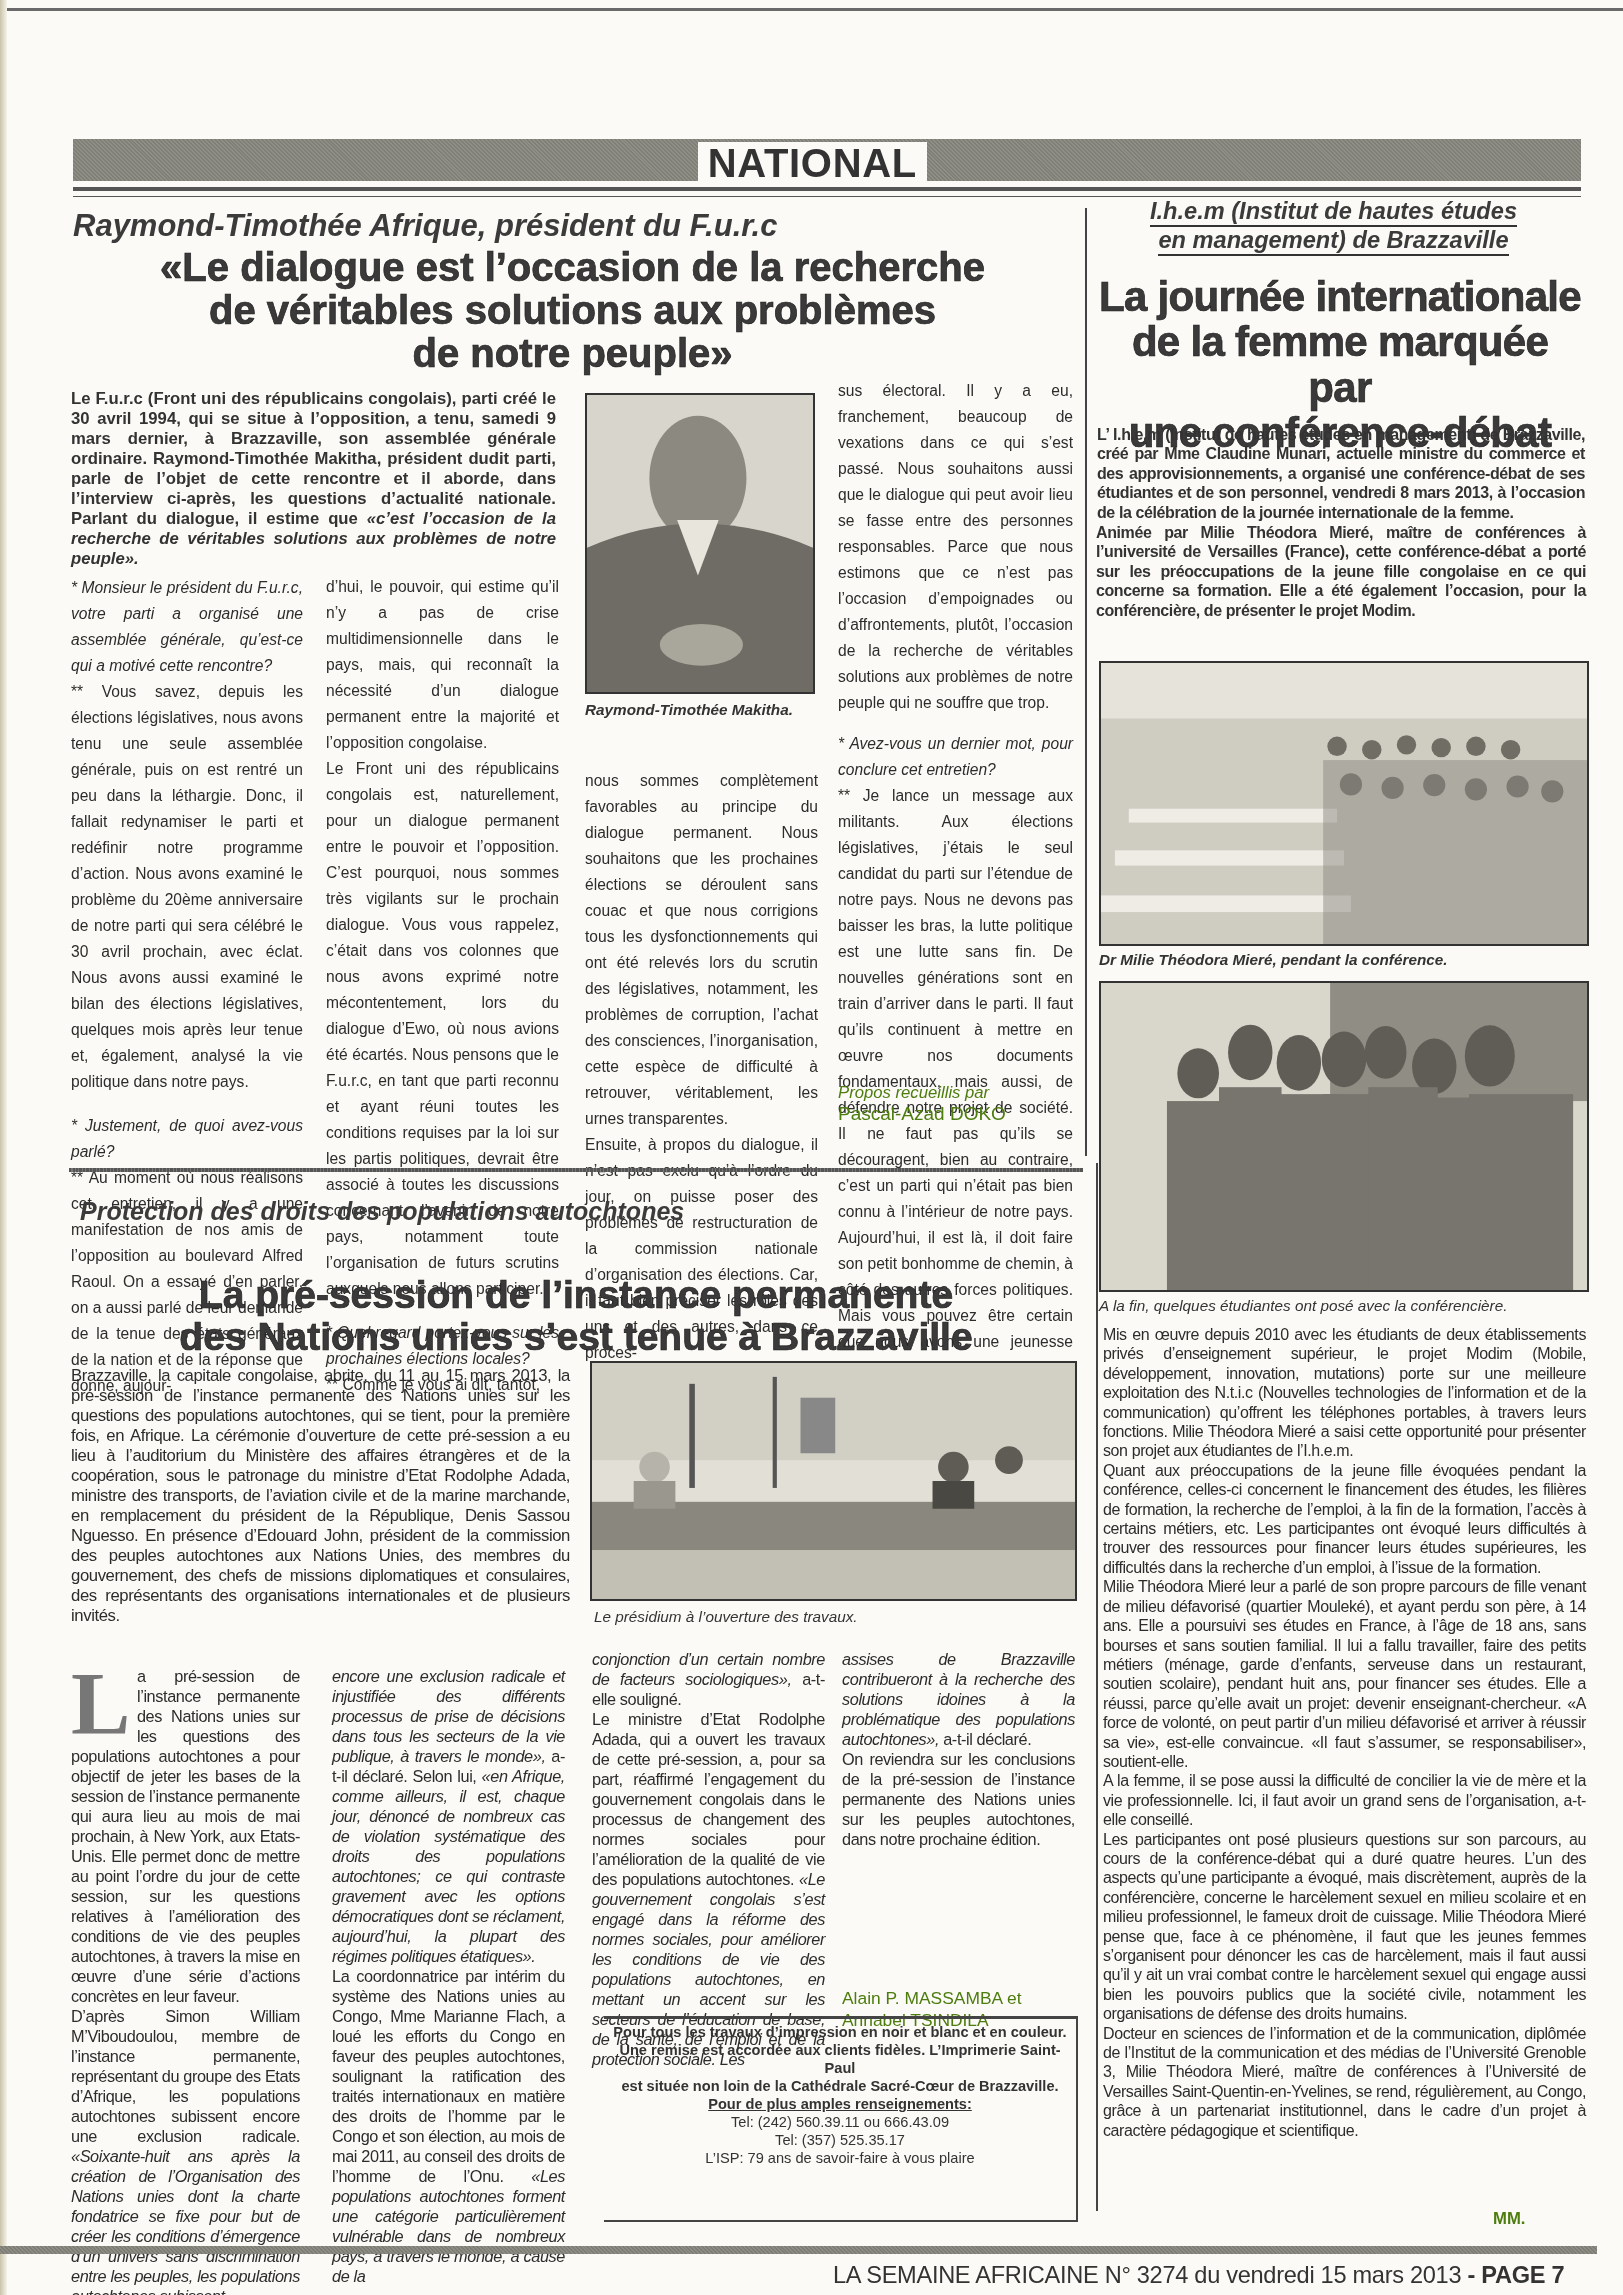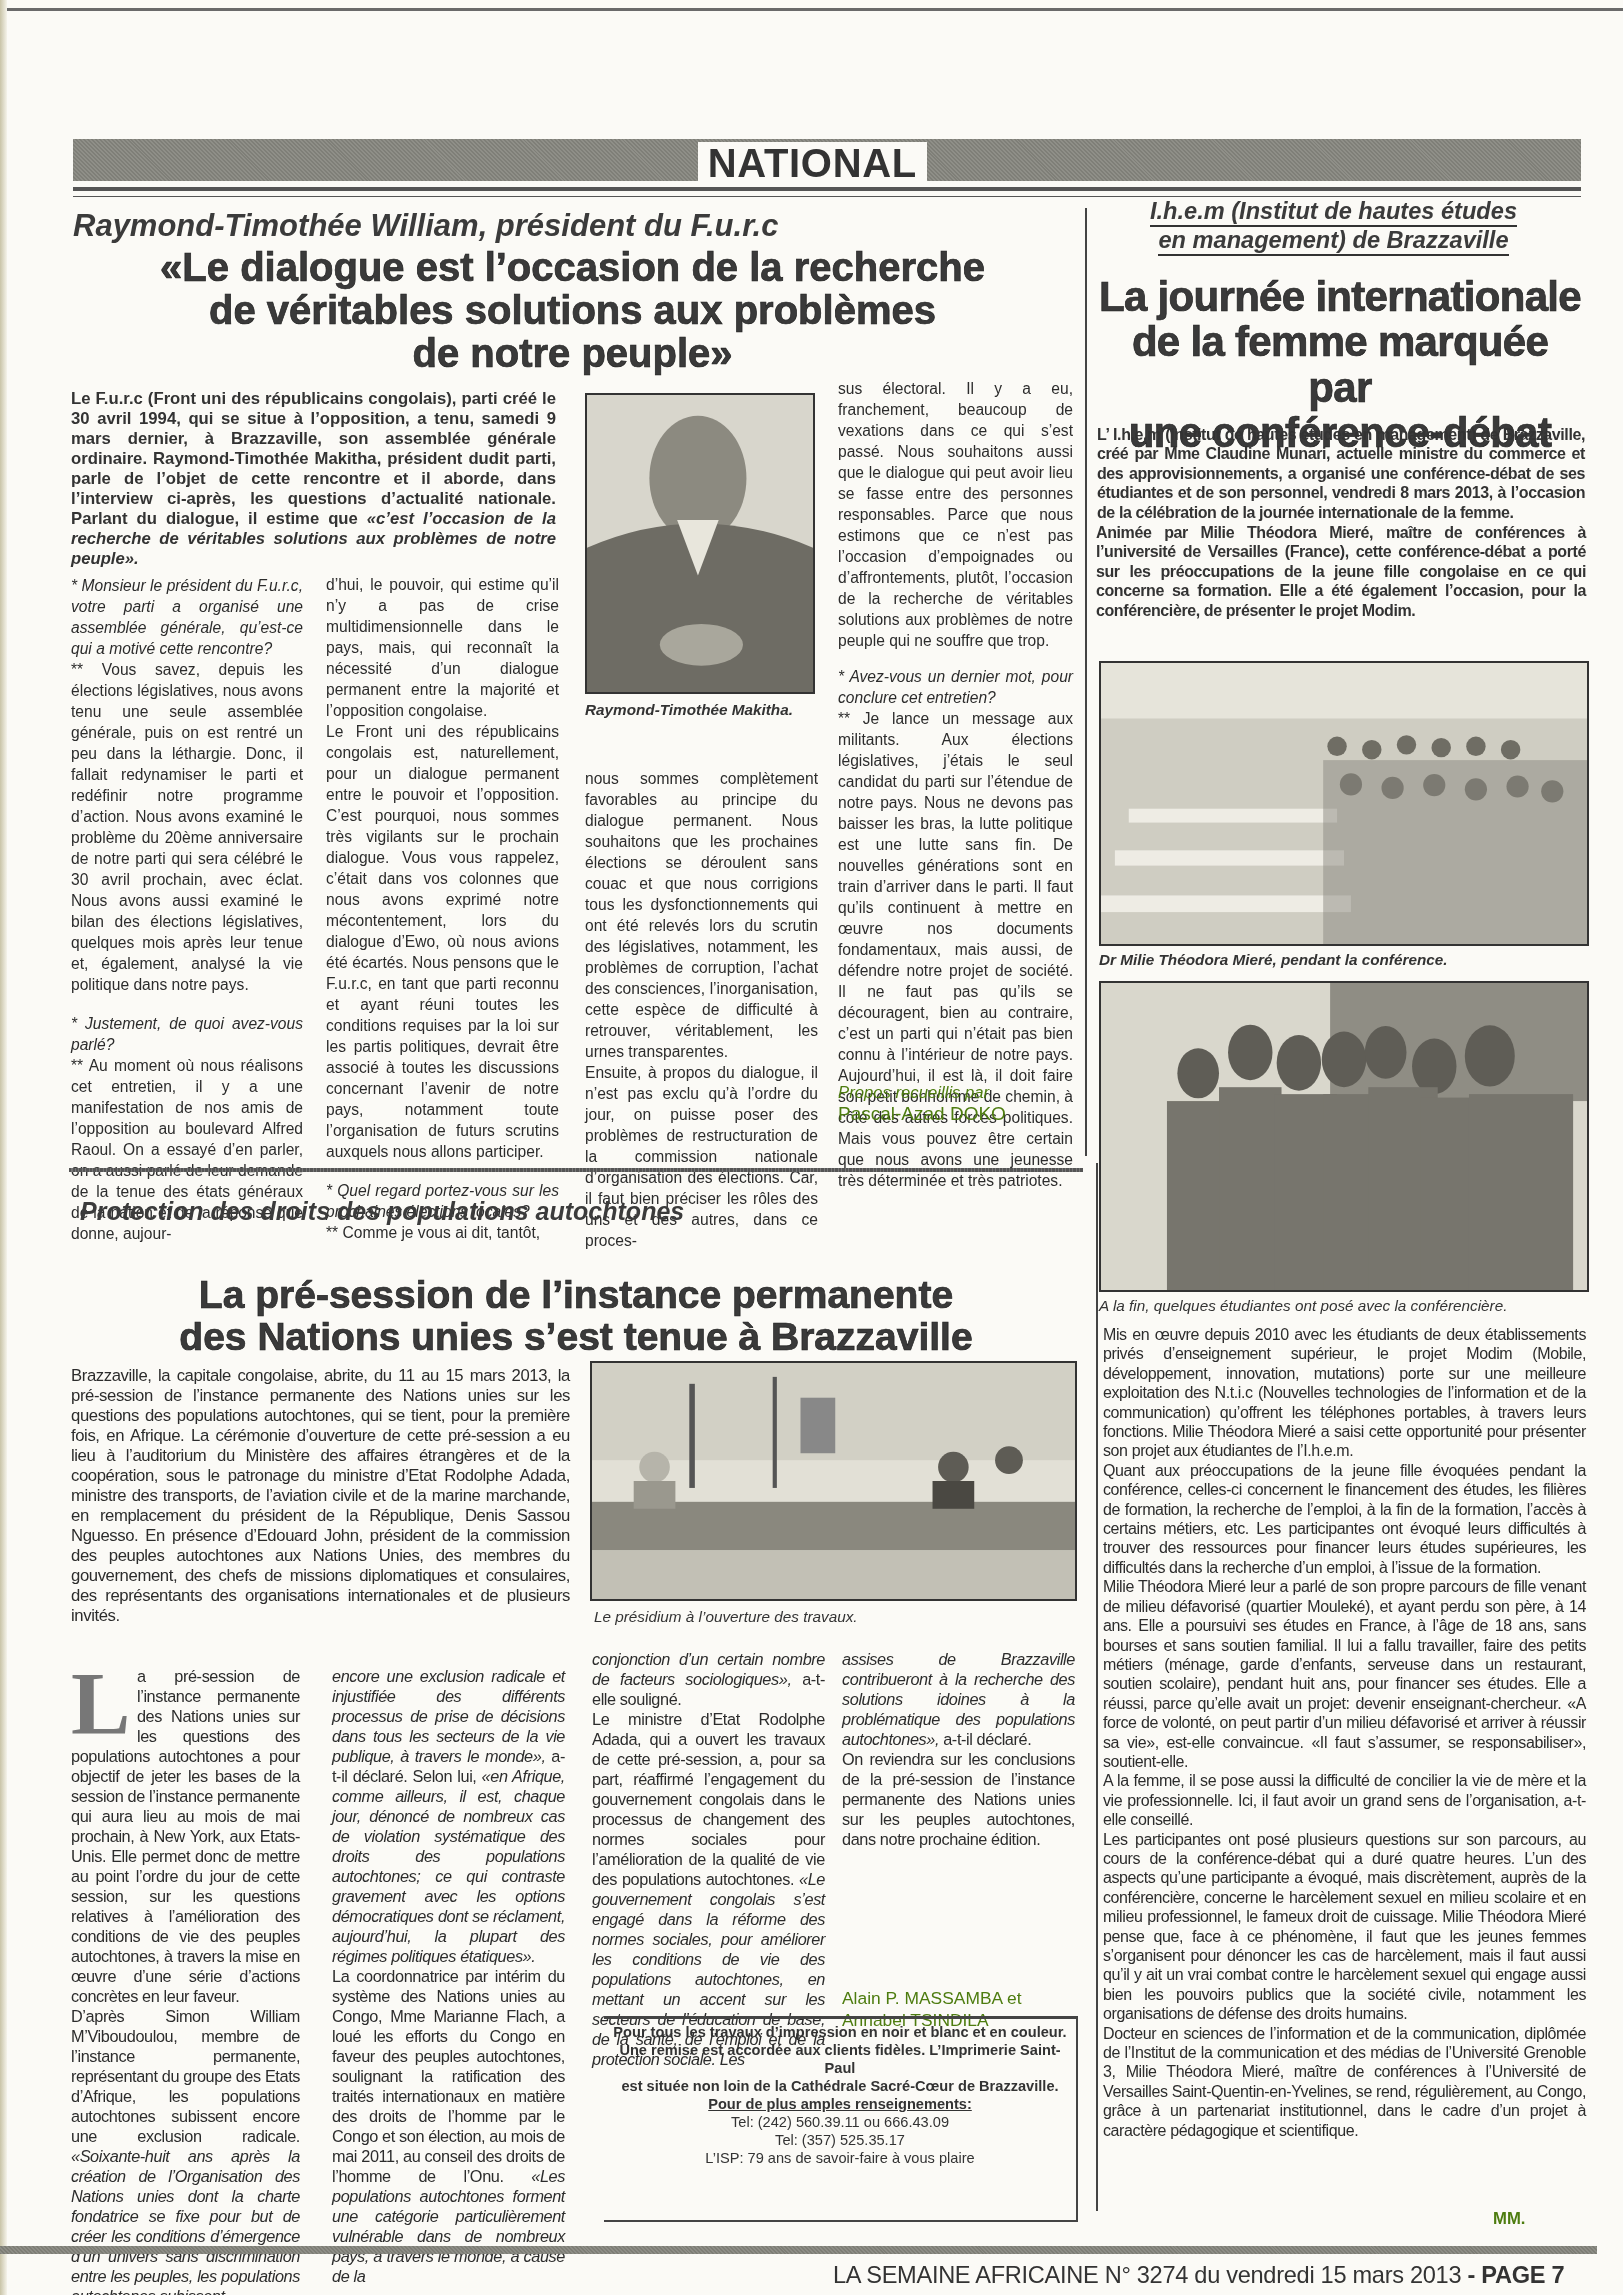--- a/index.html
+++ b/index.html
@@ -18,21 +18,21 @@
   .banner-rule { left: 73px; top: 187px; width: 1508px; height: 3.5px; background:#555; }
   .banner-rule2 { left: 73px; top: 196px; width: 1508px; height: 1.4px; background:#555; }
   .banner-label { left: 698px; top: 142px; height: 43px; padding: 0 9.7px; background:#fbfaf6;
     font-weight: bold; font-size: 40px; line-height: 43px; color:#333; letter-spacing: 0.7px;
     font-family: "Liberation Sans Narrow","Liberation Sans", sans-serif; }
 
   .kicker { font-style: italic; font-weight: bold; color:#3b3b3b;
     font-family: "Liberation Sans", sans-serif; transform-origin: left top; }
   .headline { font-weight: bold; color:#3a3a3a; text-align:center; line-height: 1.08;
     -webkit-text-stroke: 0.7px #222; }
-  .col { font-size: 15.6px; line-height: 21px; text-align: justify; color:#2c2c2c; }
+  .col { font-size: 15.6px; line-height: 26px; text-align: justify; color:#2c2c2c; }
   .col p { margin: 0; }
   .q { font-style: italic; }
   .it { font-style: italic; }
   .narrow { font-family: "Liberation Sans", sans-serif; letter-spacing: -0.4px; }
   .lead { font-size: 16.7px; line-height: 20px; text-align: justify; font-weight: bold; color:#333; }
   .vrule { background:#444; }
   .hrule { background: repeating-linear-gradient(90deg,#555 0 2.1px,#777 2.1px 3.5px); }
   .photo { border: 2.1px solid #333; overflow: hidden; }
   .photo-inner { width:100%; height:100%; }
   .caption { font-style: italic; font-weight: bold; font-size: 15.3px; color:#333; }
@@ -54,21 +54,21 @@
 <div class="abs topline"></div>
 <div class="abs leftedge"></div>
 
 <div class="abs banner"></div>
 <div class="abs banner-rule"></div>
 <div class="abs banner-rule2"></div>
 <div class="abs banner-label">NATIONAL</div>
 
 <div class="abs vrule" style="left:1085px;top:208px;width:2.1px;height:948px;"></div>
 
-<div class="abs kicker" style="left:73px;top:208px;font-size:31px;">Raymond-Timothée William, président du F.u.r.c</div>
+<div class="abs kicker" style="left:73px;top:208px;font-size:31px;">Raymond-Timothée Afrique, président du F.u.r.c</div>
 <div class="abs headline" style="left:69px;top:246px;width:1007px;font-size:40px;">
   <div>«Le dialogue est l’occasion de la recherche</div>
   <div>de véritables solutions aux problèmes</div>
   <div>de notre peuple»</div>
 </div>
 
 <div class="abs lead" style="left:71px;top:389px;width:485px;">
   <span>Le F.u.r.c (Front uni des républicains congolais), parti créé le 30 avril 1994, qui se situe à l’opposition, a tenu, samedi 9 mars dernier, à Brazzaville, son assemblée générale ordinaire. Raymond-Timothée Makitha, président dudit parti, parle de l’objet de cette rencontre et il aborde, dans l’interview ci-après, les questions d’actualité nationale. Parlant du dialogue, il estime que </span><span class="it">«c’est l’occasion de la recherche de véritables solutions aux problèmes de notre peuple».</span>
 </div>
 

